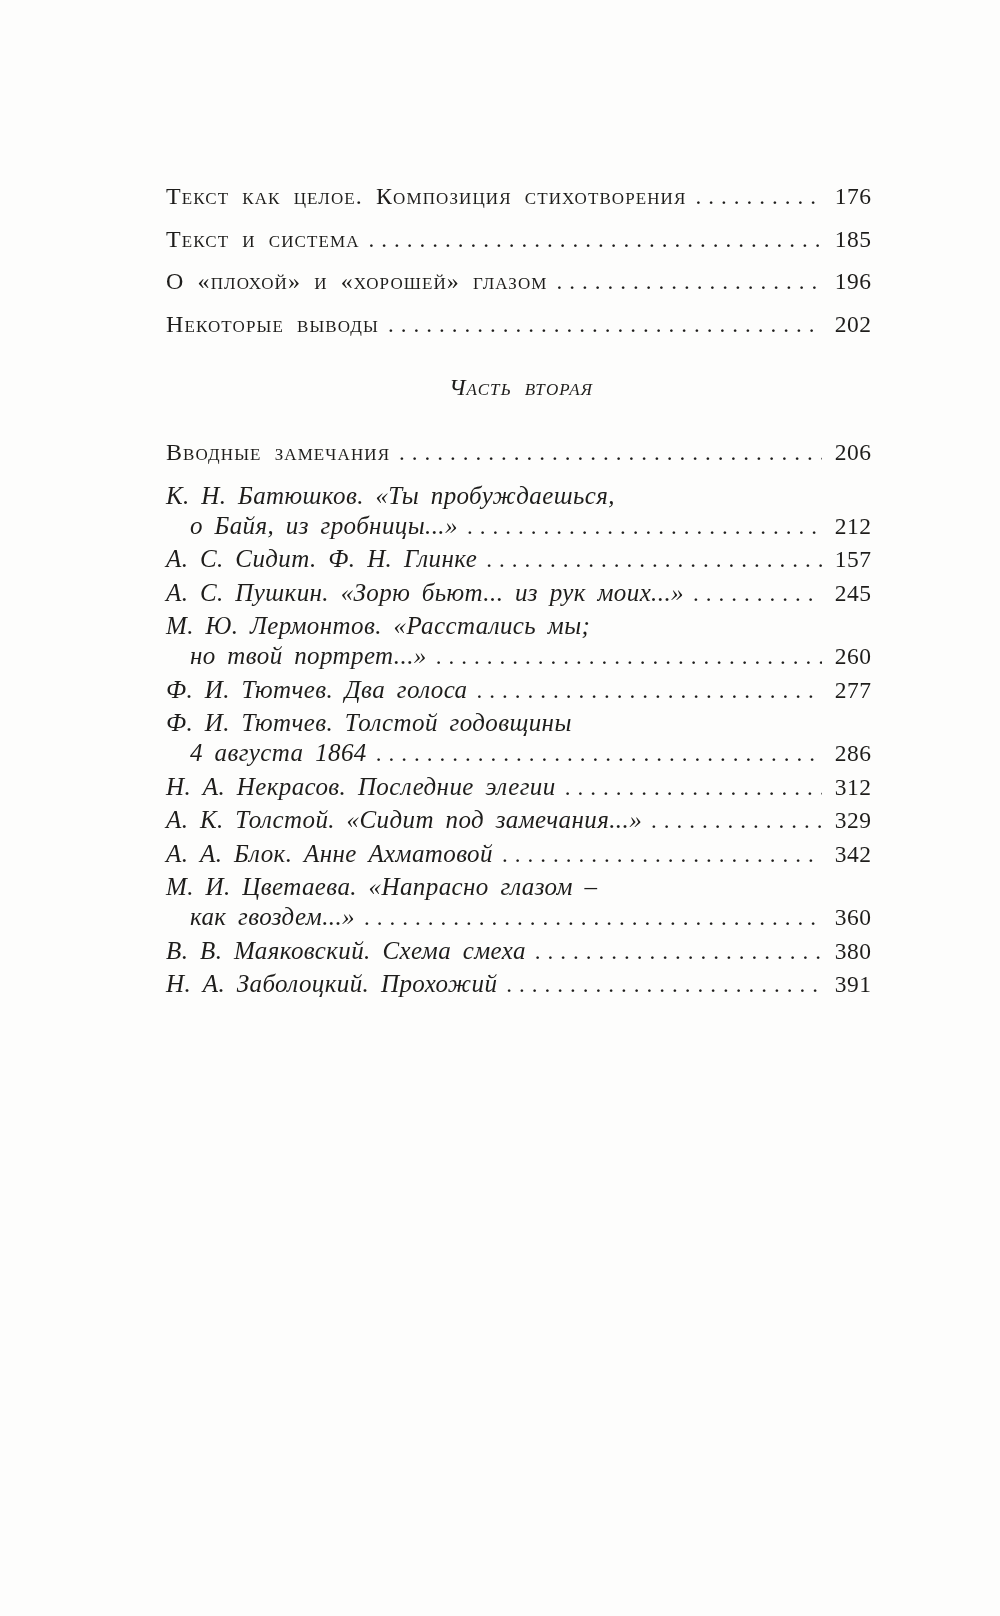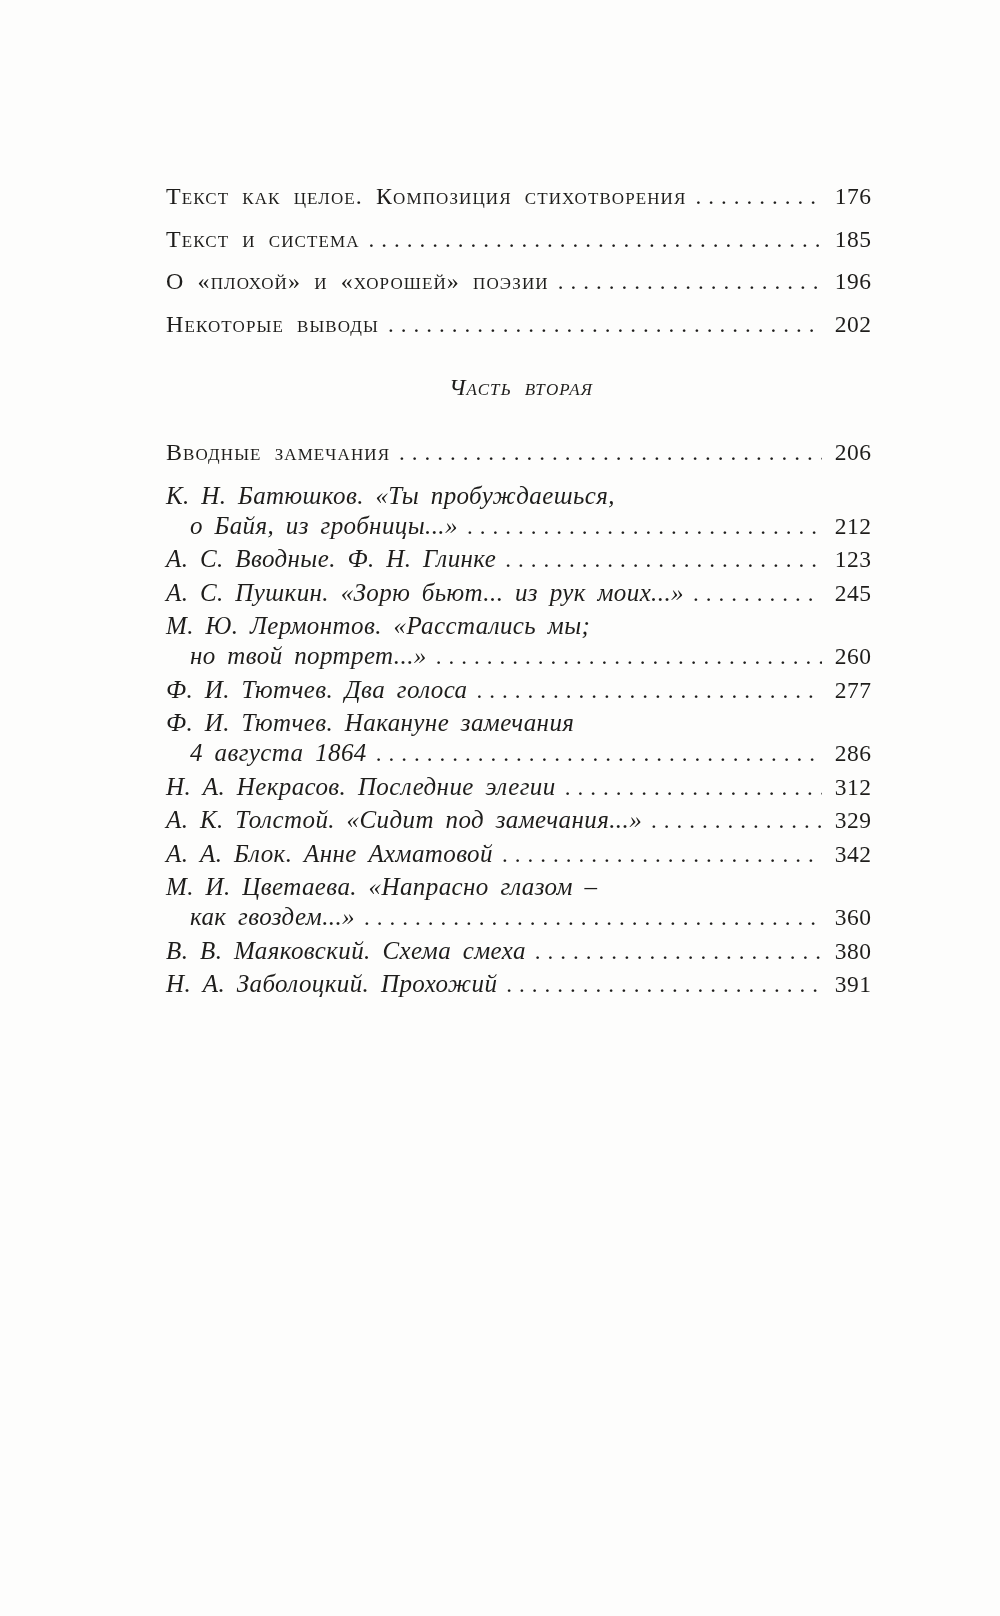--- a/index.html
+++ b/index.html
@@ -95,21 +95,21 @@
           <span class="title">Текст как целое. Композиция стихотворения</span>
           <span class="leader">................................................................................</span>
           <span class="pg">176</span>
         </div>
         <div class="row-sc">
           <span class="title">Текст и система</span>
           <span class="leader">................................................................................</span>
           <span class="pg">185</span>
         </div>
         <div class="row-sc">
-          <span class="title">О «плохой» и «хорошей» поэзии</span>
+          <span class="title">О «плохой» и «хорошей» глазом</span>
           <span class="leader">................................................................................</span>
           <span class="pg">196</span>
         </div>
         <div class="row-sc">
           <span class="title">Некоторые выводы</span>
           <span class="leader">................................................................................</span>
           <span class="pg">202</span>
         </div>
       </div>
     <div class="part-heading">Часть вторая</div>
@@ -126,23 +126,23 @@
             <span class="title">К. Н. Батюшков. «Ты пробуждаешься,</span>
           </div>
           <div class="line cont">
             <span class="title">о Байя, из гробницы...»</span>
             <span class="leader">................................................................................</span>
             <span class="pg">212</span>
           </div>
         </div>
         <div class="entry italic">
           <div class="line">
-            <span class="title">А. С. Вводные. Ф. Н. Глинке</span>
-            <span class="leader">................................................................................</span>
-            <span class="pg">123</span>
+            <span class="title">А. С. Сидит. Ф. Н. Глинке</span>
+            <span class="leader">................................................................................</span>
+            <span class="pg">157</span>
           </div>
         </div>
         <div class="entry italic">
           <div class="line">
             <span class="title">А. С. Пушкин. «Зорю бьют... из рук моих...»</span>
             <span class="leader">................................................................................</span>
             <span class="pg">245</span>
           </div>
         </div>
         <div class="entry italic">
@@ -157,21 +157,21 @@
         </div>
         <div class="entry italic">
           <div class="line">
             <span class="title">Ф. И. Тютчев. Два голоса</span>
             <span class="leader">................................................................................</span>
             <span class="pg">277</span>
           </div>
         </div>
         <div class="entry italic">
           <div class="line first">
-            <span class="title">Ф. И. Тютчев. Накануне замечания</span>
+            <span class="title">Ф. И. Тютчев. Толстой годовщины</span>
           </div>
           <div class="line cont">
             <span class="title">4 августа 1864</span>
             <span class="leader">................................................................................</span>
             <span class="pg">286</span>
           </div>
         </div>
         <div class="entry italic">
           <div class="line">
             <span class="title">Н. А. Некрасов. Последние элегии</span>

